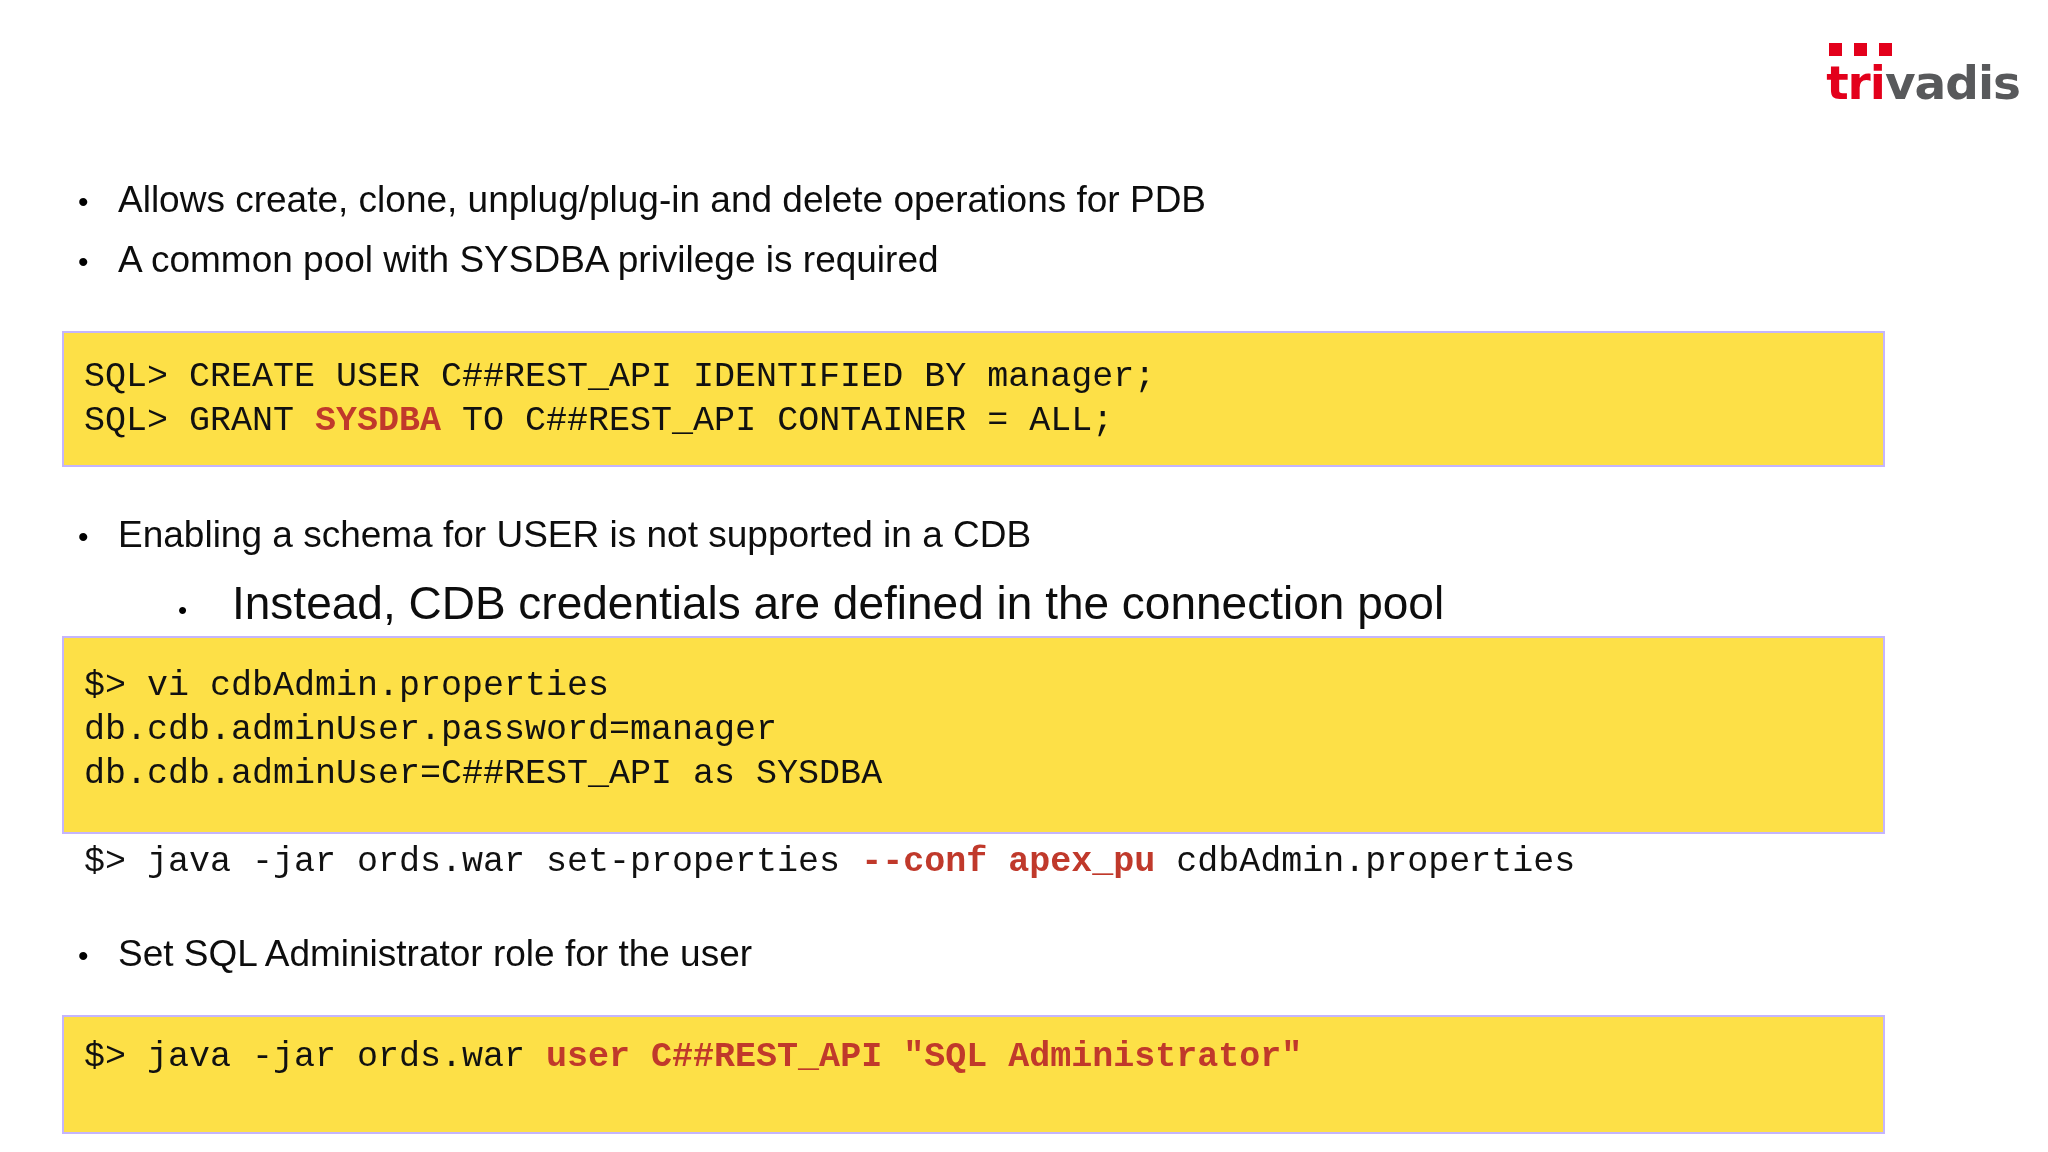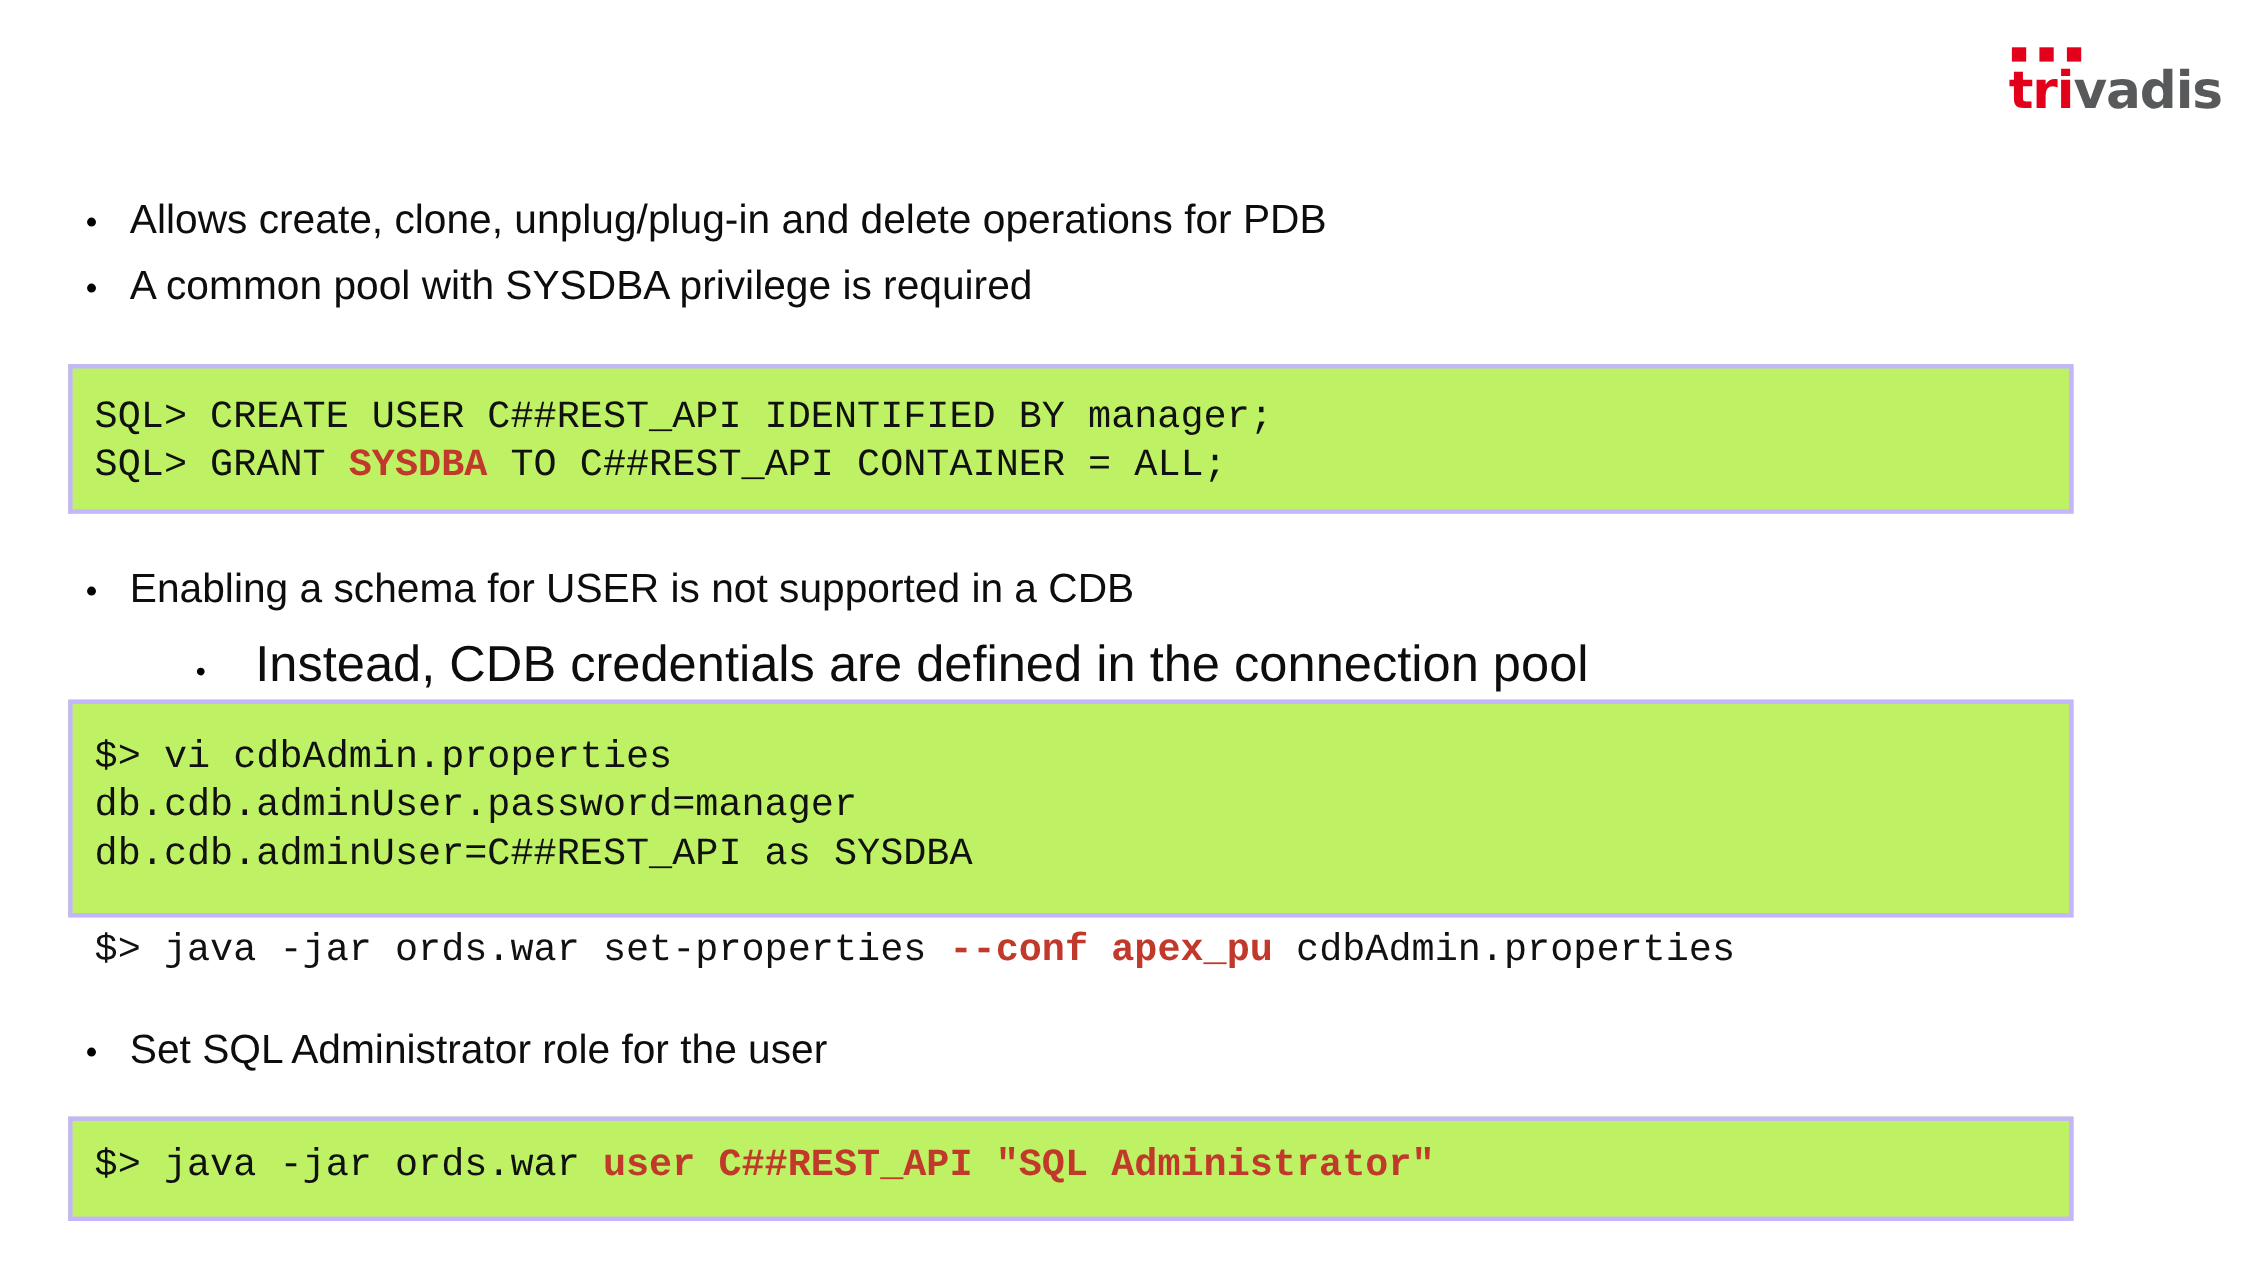--- a/index.html
+++ b/index.html
@@ -107,41 +107,41 @@
     line-height: 1.2;
   }
   .bullet-l2 .bullet-text { font-size: 46px; }
 
   
   .code-box {
     position: absolute;
     left: 62px;
     width: 1823px;
     box-sizing: border-box;
-    border: 4px solid #c4b5fd;
-    background: #bef264;
+    border: 2px solid #c4b5fd;
+    background: #fde047;
     font-family: "Liberation Mono", "DejaVu Sans Mono", monospace;
     font-size: 35px;
     line-height: 44px;
     color: #111111;
     padding: 26px 12px 26px 20px;
   }
   .code-line { white-space: pre; }
   .code-line.blank { height: 44px; }
   .hl { color: #C0392B; font-weight: 700; }
 
   
   #bullet-1    { top: 28px; }
   #bullet-2    { top: 88px; }
   #code-box-1  { top: 181px; height: 136px; }
   #bullet-3    { top: 363px; }
   #bullet-4    { top: 426px; }
   #code-box-2  { top: 486px; height: 198px; }
   #bullet-5    { top: 782px; }
-  #code-box-3  { top: 865px; height: 95px; }
+  #code-box-3  { top: 865px; height: 119px; }
 
   #code-box-1 { padding-top: 22px; }
   #code-box-3 { padding-top: 18px; }
 </style>
 </head>
 <body>
 
 <div class="slide-header">
 
   <div class="logo">

